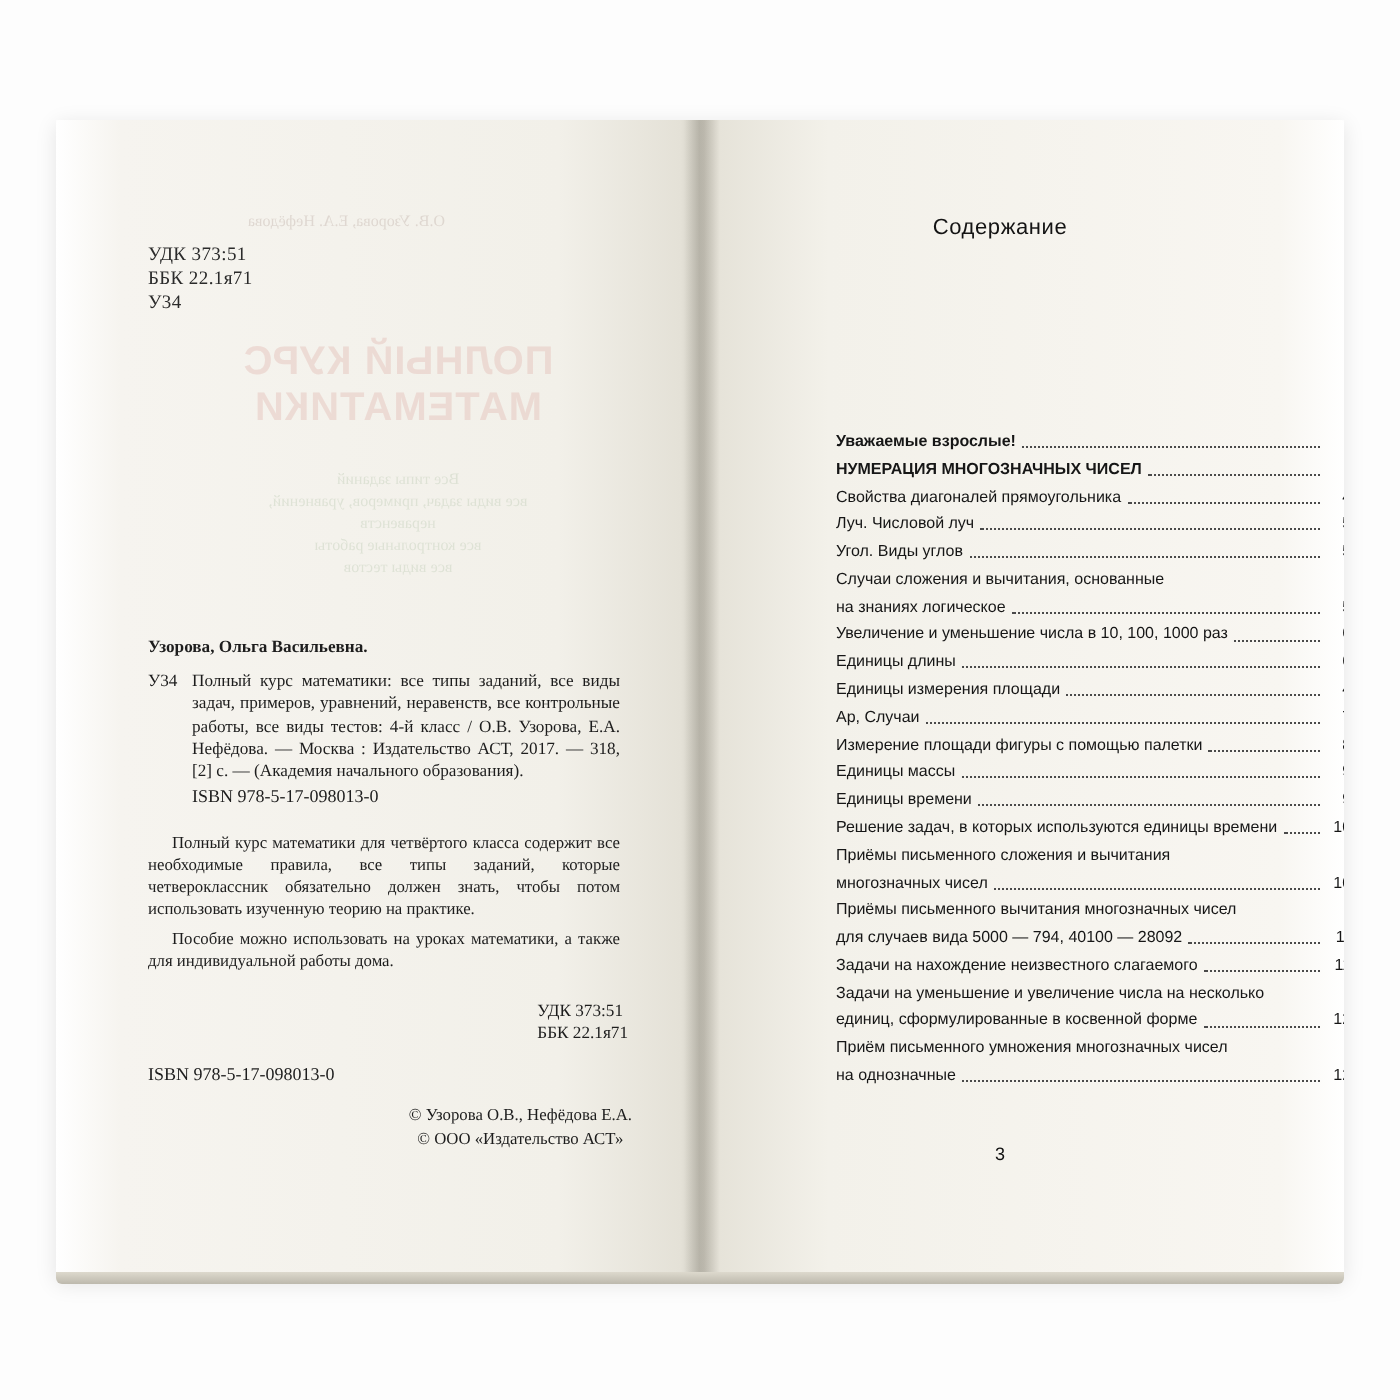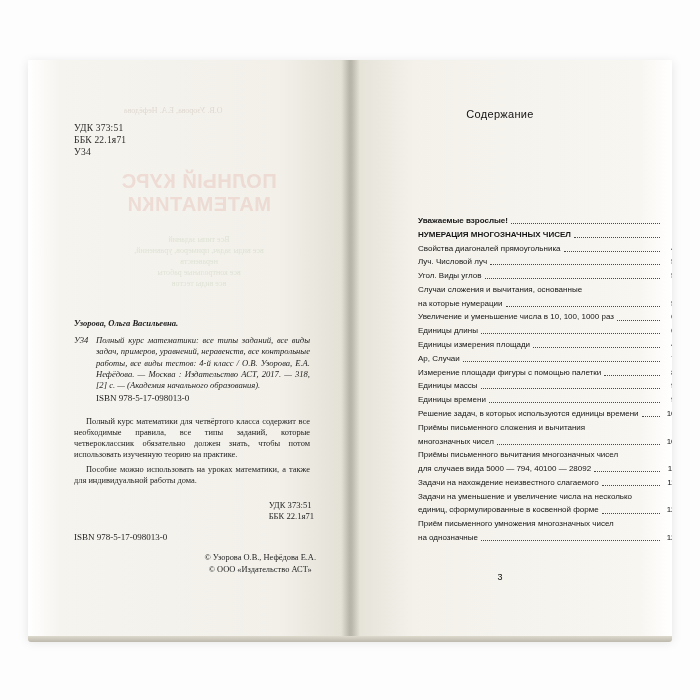--- a/index.html
+++ b/index.html
@@ -109,21 +109,20 @@
 
   .biblio {
     position: absolute;
     left: 46px;
     top: 258px;
     width: 236px;
     font-size: 8.6px;
     line-height: 11.2px;
     color: #1d1d1d;
     text-align: justify;
-    font-style: italic;
   }
   .biblio .author {
     font-weight: bold;
     margin-bottom: 6px;
   }
   .biblio .entry {
     position: relative;
     padding-left: 22px;
     text-indent: 0;
   }
@@ -318,21 +317,21 @@
             <span class="dots"></span>
             <span class="pg">50</span>
           </div>
           <div class="toc-row">
             <span class="lbl">Угол. Виды углов</span>
             <span class="dots"></span>
             <span class="pg">54</span>
           </div>
           <div class="toc-cont">Случаи сложения и вычитания, основанные</div>
           <div class="toc-row">
-            <span class="lbl">на которые нумерации</span>
+            <span class="lbl">на знаниях логическое</span>
             <span class="dots"></span>
             <span class="pg">57</span>
           </div>
           <div class="toc-row">
             <span class="lbl">Увеличение и уменьшение числа в 10, 100, 1000 раз</span>
             <span class="dots"></span>
             <span class="pg">64</span>
           </div>
           <div class="toc-row">
             <span class="lbl">Единицы длины</span>

